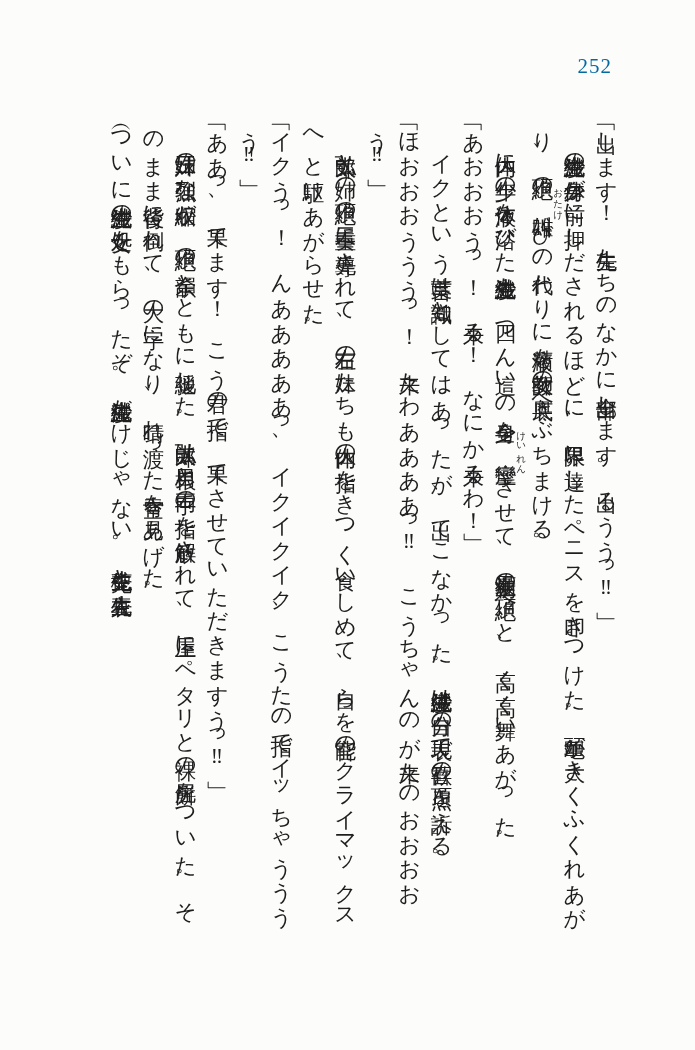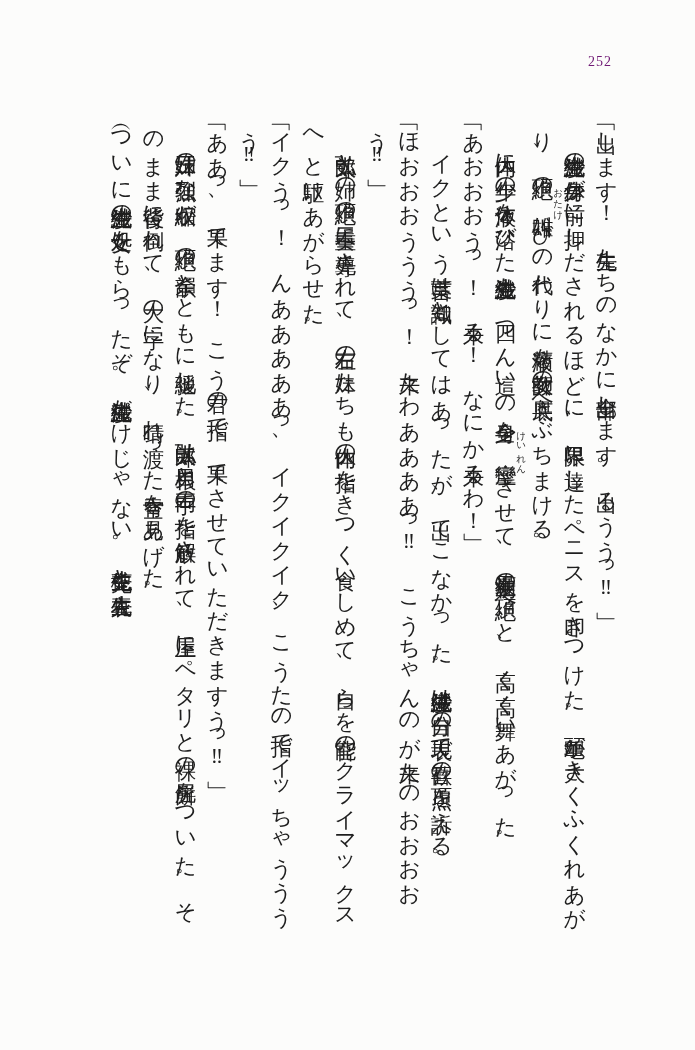--- a/index.html
+++ b/index.html
@@ -14,23 +14,23 @@
     width: 695px;
     height: 1050px;
     background: #fcfcfb;
     overflow: hidden;
     font-family: "Liberation Serif", "DejaVu Serif", serif;
   }
   .page-number {
     position: absolute;
     top: 54px;
     right: 83px;
-    font-size: 14px;
+    font-size: 21px;
     letter-spacing: 1px;
-    color: #701a75;
+    color: #0369a1;
   }
   .text-block {
     position: absolute;
     top: 117px;
     right: 73px;
     height: 818px;
     writing-mode: vertical-rl;
     text-orientation: mixed;
     font-size: 21.5px;
     line-height: 32px;

